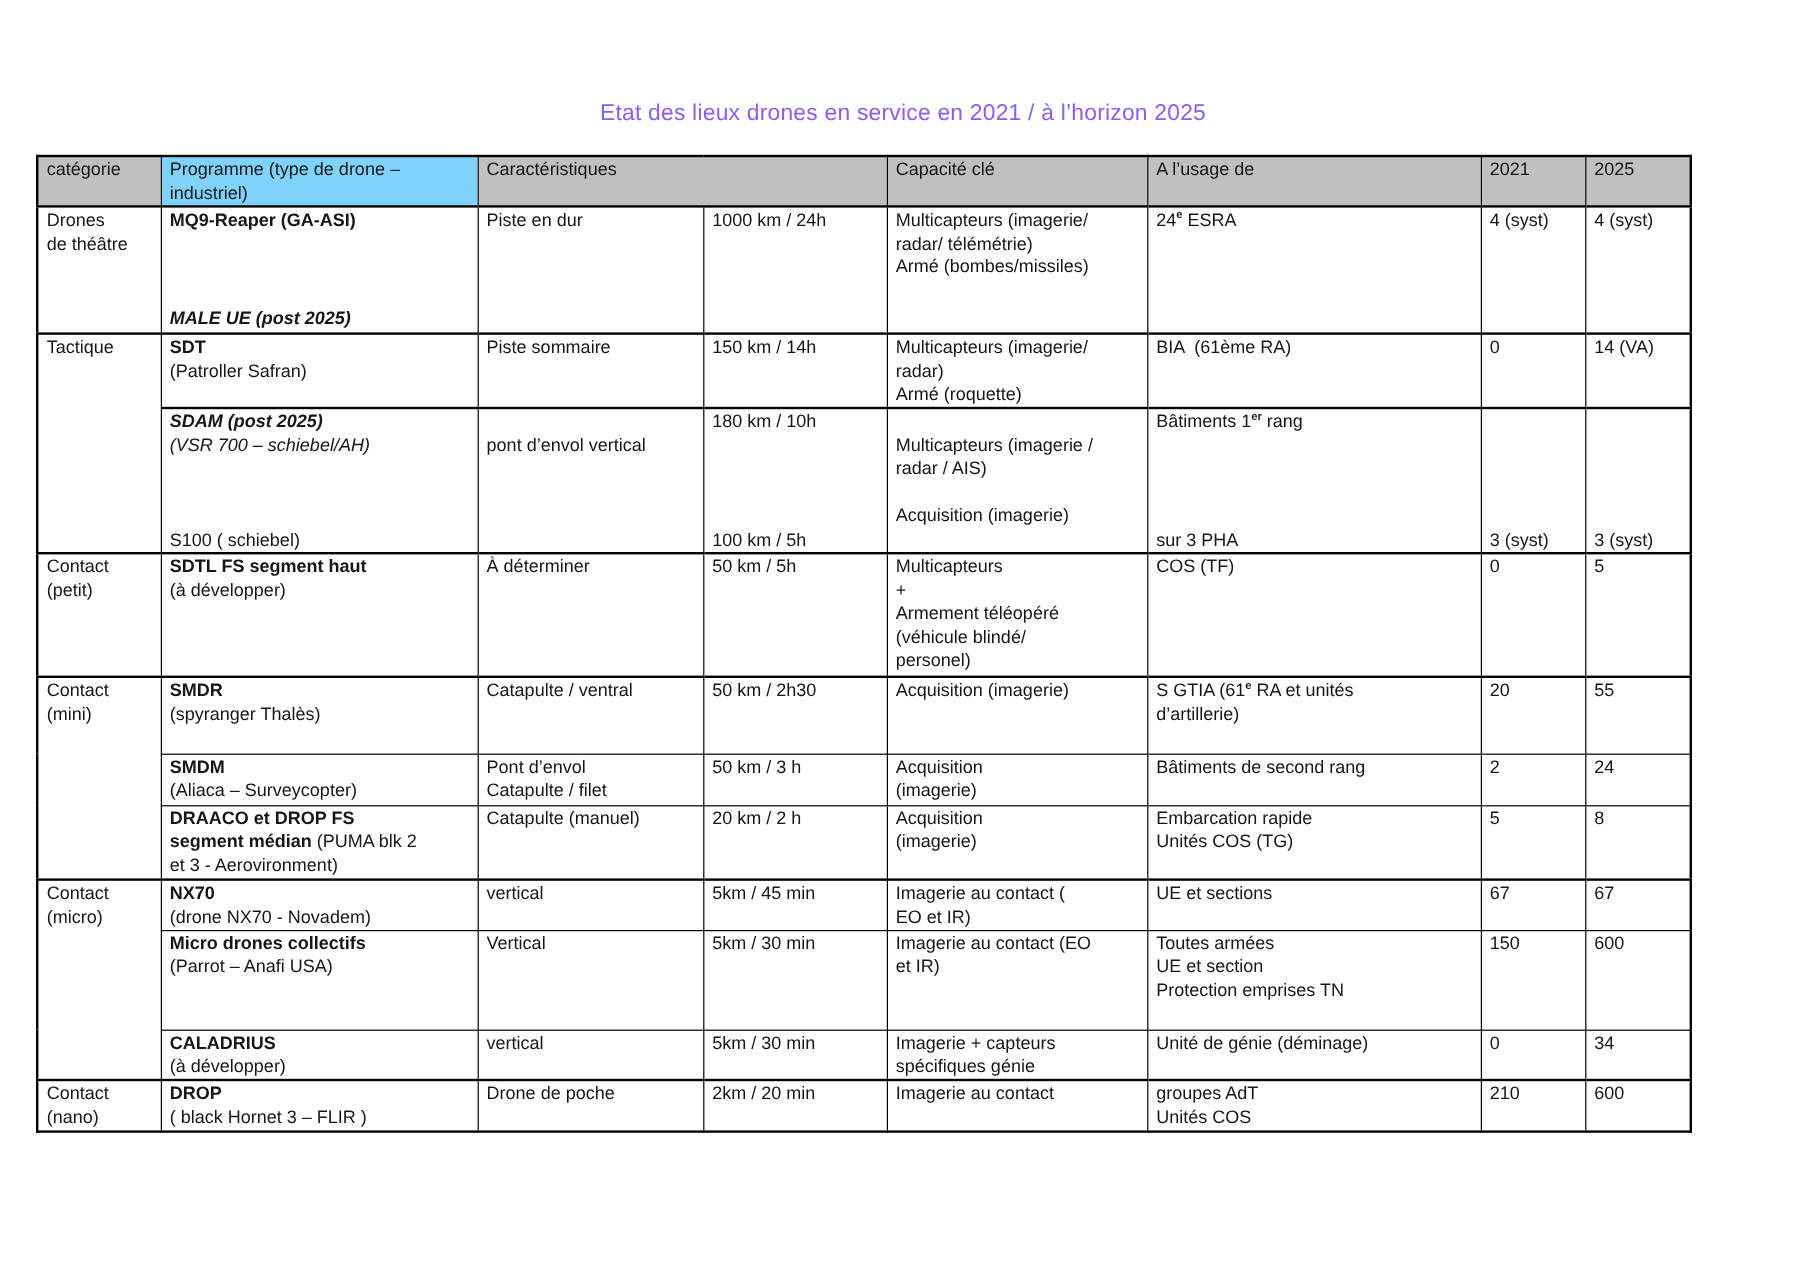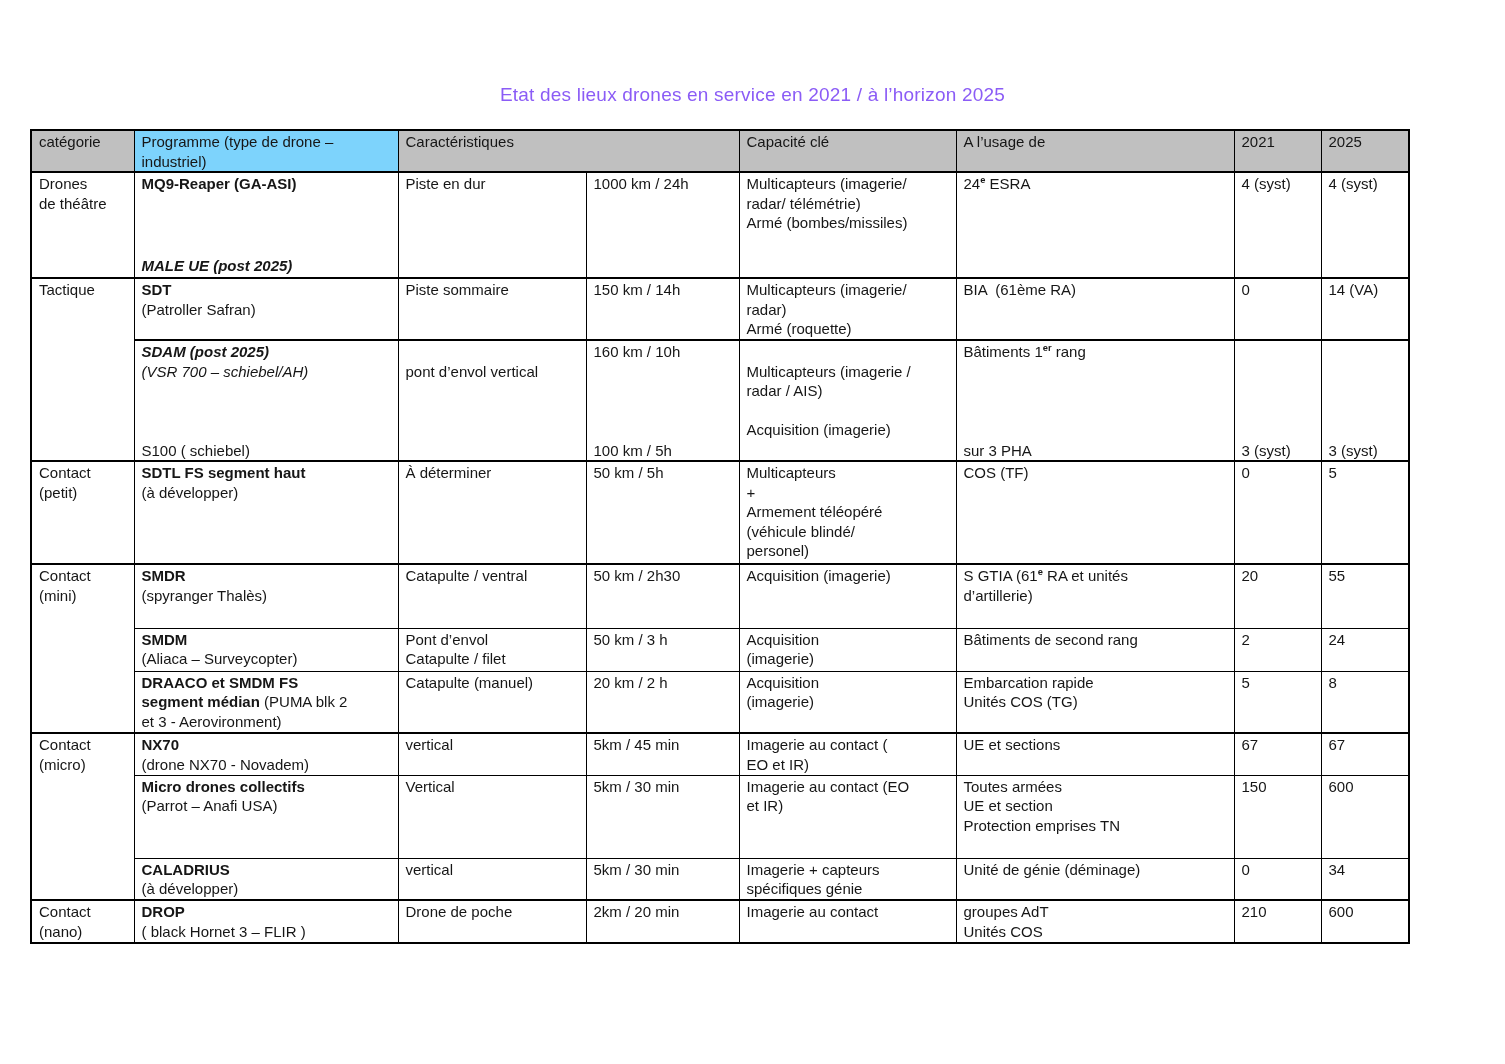--- a/index.html
+++ b/index.html
@@ -228,21 +228,21 @@
               </div>
             </td>
             <td>
               <div class="vfill">
                 <div class="line">&nbsp;</div>
                 <div class="line"><span>pont d’envol vertical</span></div>
               </div>
             </td>
             <td>
               <div class="vfill" style="height: 118px;">
-                <div class="line"><span>160 km / 10h</span></div>
+                <div class="line"><span>180 km / 10h</span></div>
                 <div class="spacer"></div>
                 <div class="line"><span>100 km / 5h</span></div>
               </div>
             </td>
             <td>
               <div class="vfill">
                 <div class="line">&nbsp;</div>
                 <div class="line"><span>Multicapteurs (imagerie /</span></div>
                 <div class="line"><span>radar / AIS)</span></div>
                 <div class="line">&nbsp;</div>
@@ -398,21 +398,21 @@
             </td>
             <td>
               <div class="vfill">
                 <div class="line"><span>24</span></div>
               </div>
             </td>
           </tr>
           <tr style="height: 62px;">
             <td>
               <div class="vfill">
-                <div class="line"><span class="s-b">DRAACO et SMDM FS</span></div>
+                <div class="line"><span class="s-b">DRAACO et DROP FS</span></div>
                 <div class="line"><span class="s-b">segment médian</span><span> (PUMA blk 2</span></div>
                 <div class="line"><span>et 3 - Aerovironment)</span></div>
               </div>
             </td>
             <td>
               <div class="vfill">
                 <div class="line"><span>Catapulte (manuel)</span></div>
               </div>
             </td>
             <td>

